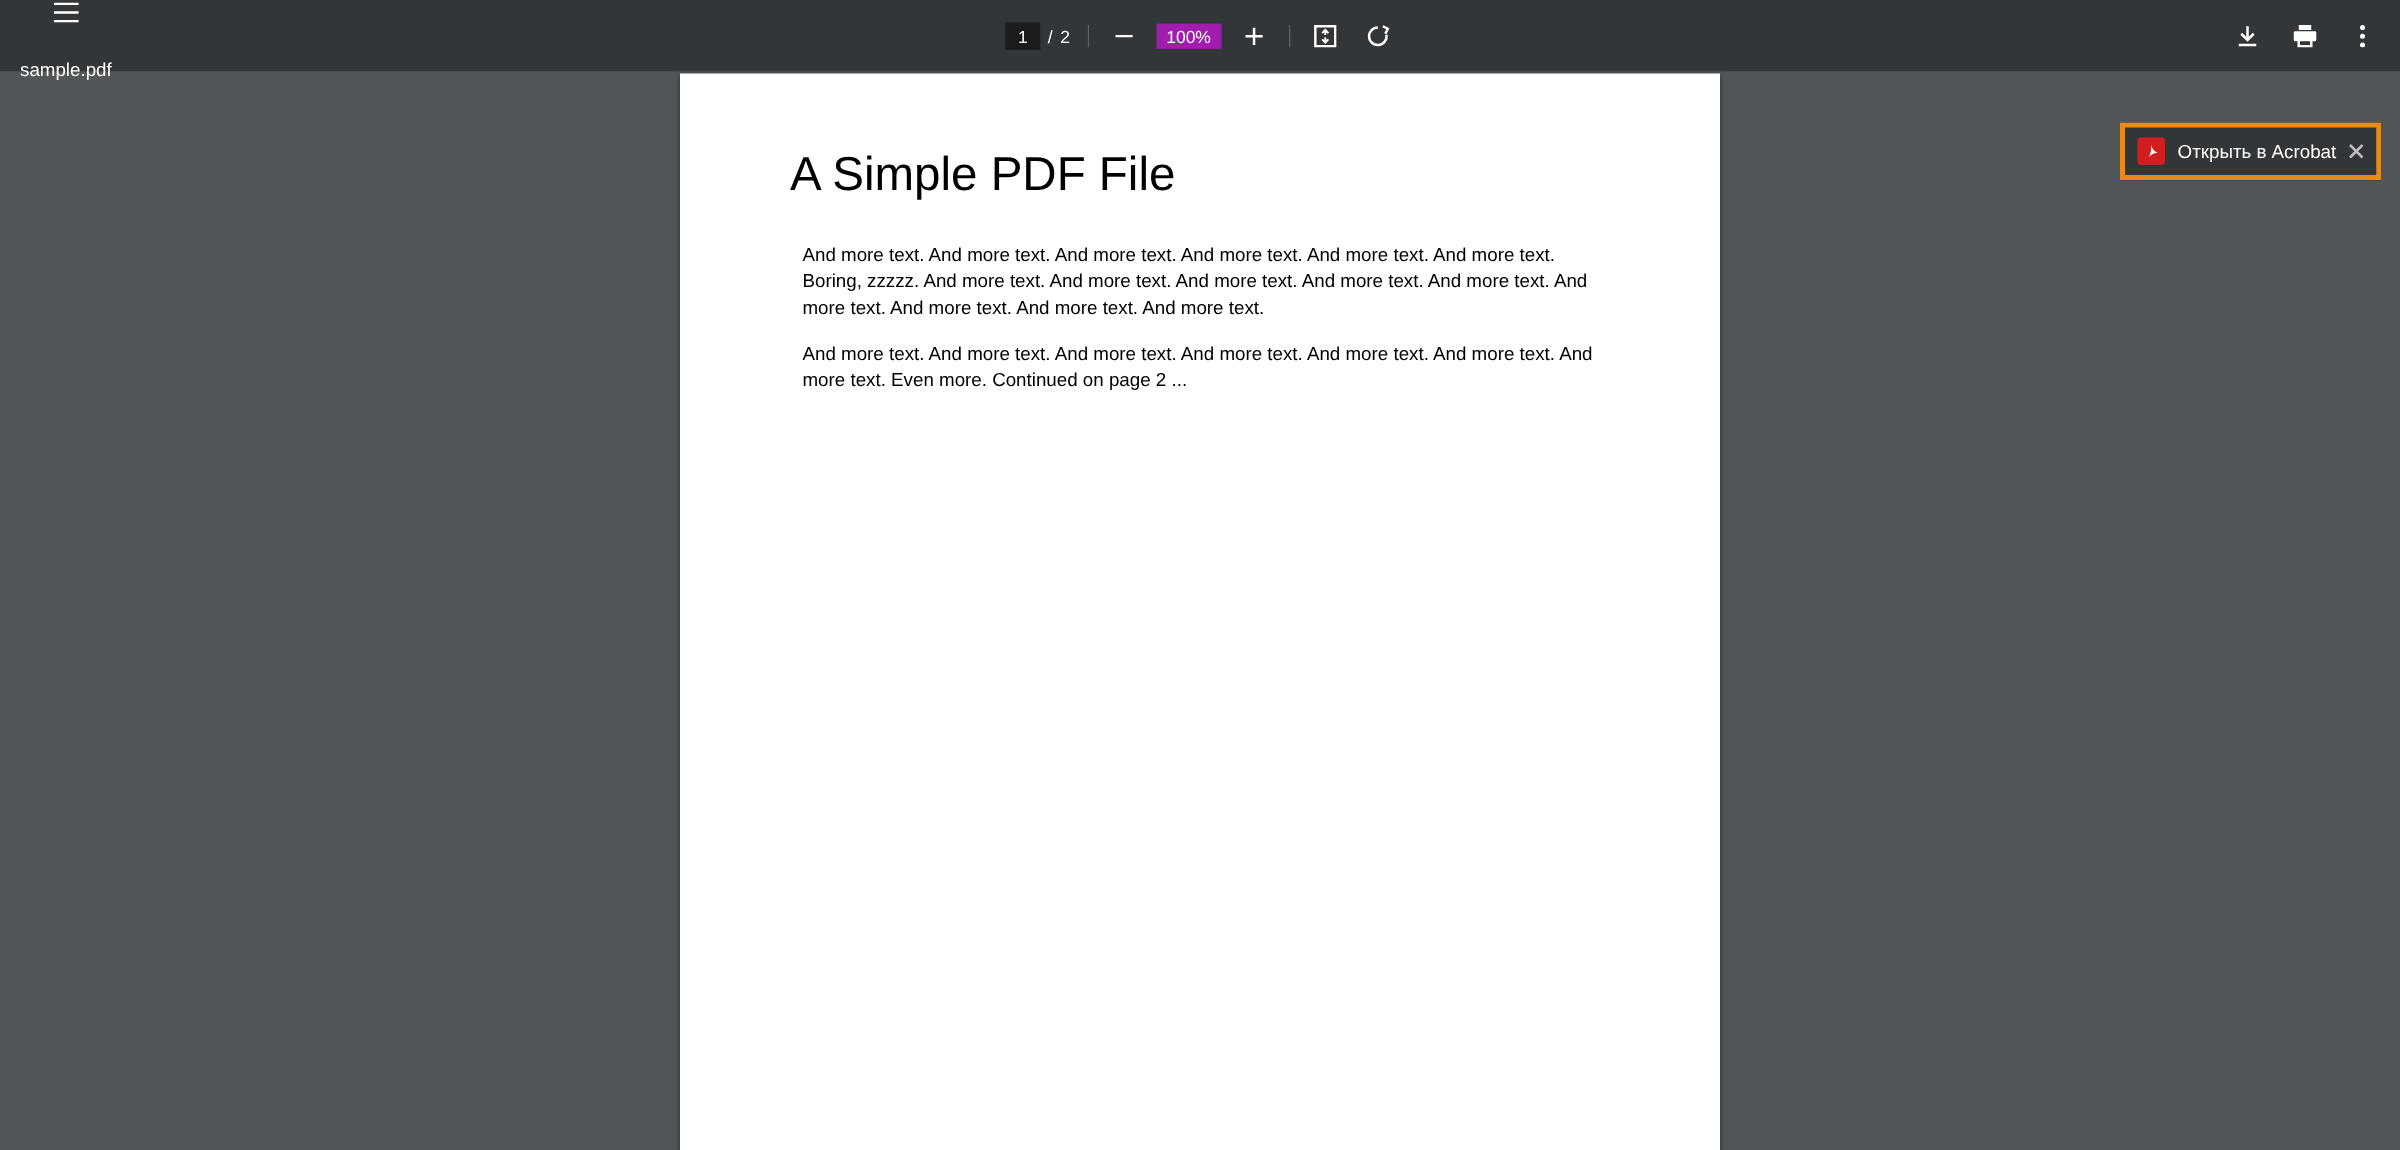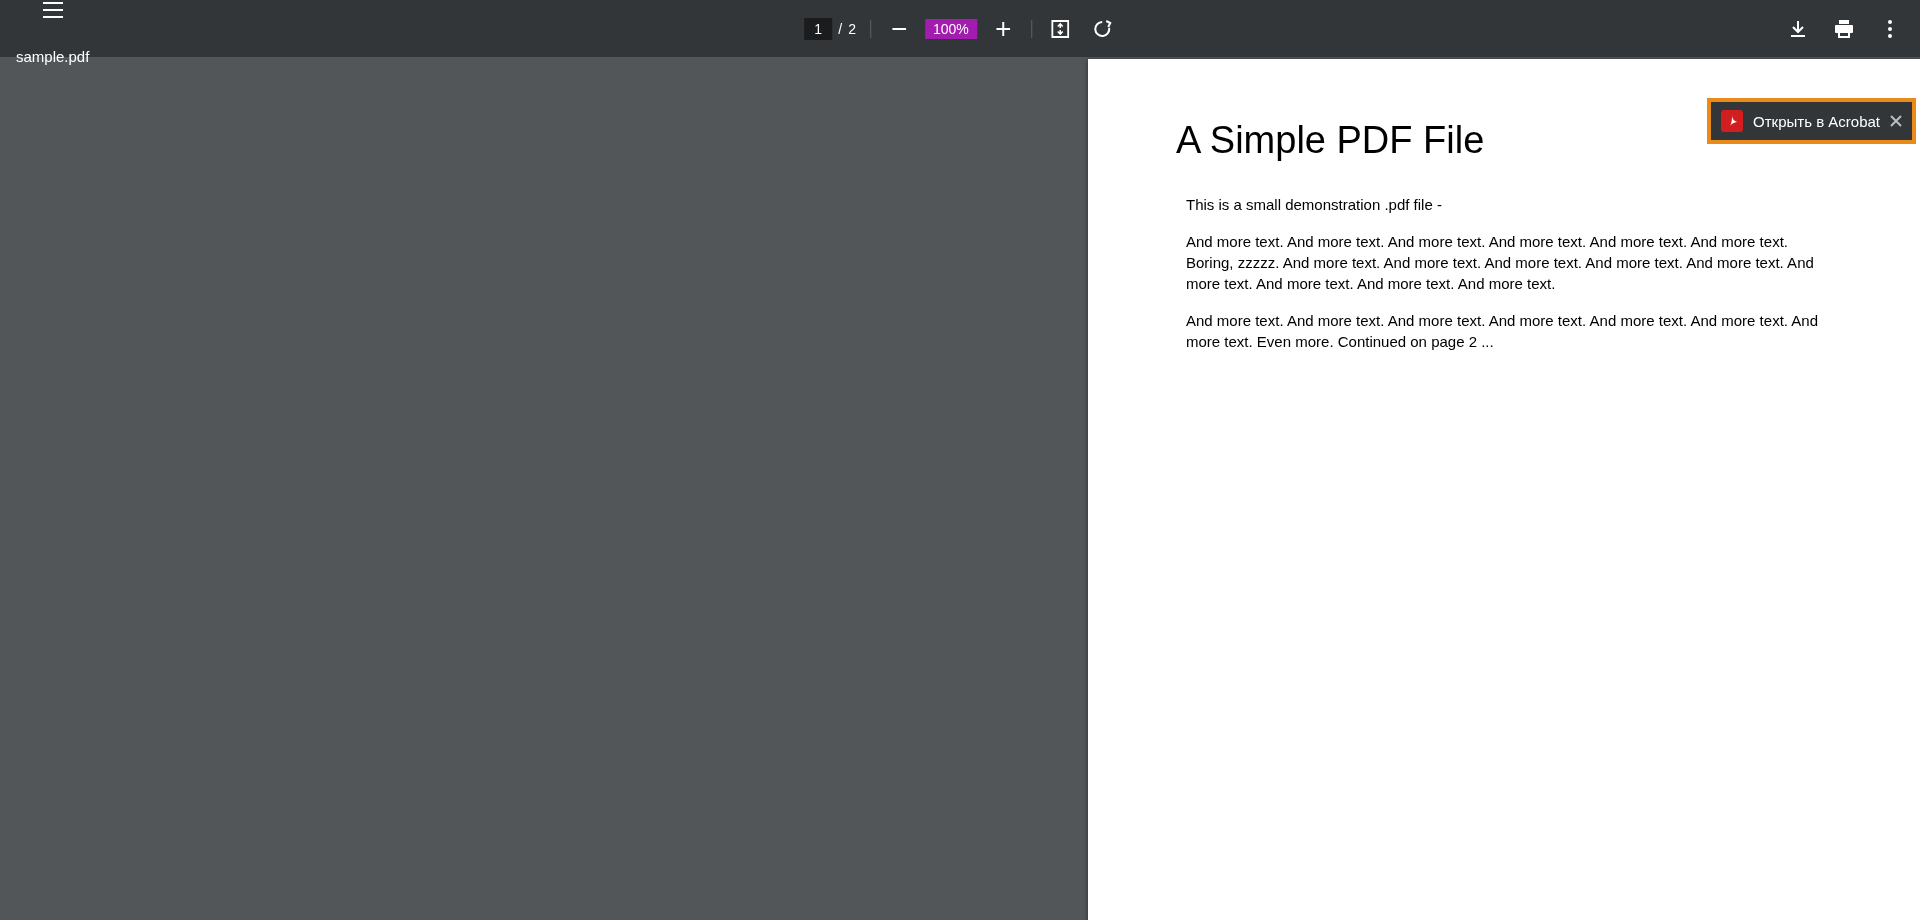--- a/index.html
+++ b/index.html
@@ -102,21 +102,21 @@
     }
 
     
     .viewer {
       width: 100%;
       height: calc(100% - 57px);
       overflow-y: auto;
       overflow-x: hidden;
       display: flex;
       flex-direction: column;
-      align-items: flex-end;
+      align-items: center;
       padding-top: 2px;
       position: relative;
     }
     .page {
       background: #fff;
       width: 832px;
       min-height: 1080px;
       box-shadow: 0 1px 4px rgba(0,0,0,0.5);
       padding: 60px 88px;
       color: #000;
@@ -132,21 +132,21 @@
       line-height: 1.4;
       margin-bottom: 16px;
       padding-left: 10px;
       font-family: Arial, sans-serif;
     }
 
     
     .acrobat-callout {
       position: absolute;
       top: 98px;
-      right: 4px;
+      right: 15px;
       background: #323639;
       border: 4px solid #e88b1a;
       display: flex;
       align-items: center;
       gap: 10px;
       padding: 8px 10px;
       color: #fff;
       font-size: 15px;
       z-index: 20;
     }
@@ -249,21 +249,20 @@
           <circle cx="2" cy="9" r="2" fill="#fff"></circle>
           <circle cx="2" cy="16" r="2" fill="#fff"></circle>
         </svg>
     </div>
   </div>
 </div>
 
 <div class="viewer">
   <div class="page">
     <h1 class="doc-title">A Simple PDF File</h1>
-    <p class="para">This is a small demonstration .pdf file -</p>
     <p class="para">And more text. And more text. And more text. And more text. And more text. And more text. Boring, zzzzz. And more text. And more text. And more text. And more text. And more text. And more text. And more text. And more text. And more text.</p>
     <p class="para">And more text. And more text. And more text. And more text. And more text. And more text. And more text. Even more. Continued on page 2 ...</p>
   </div>
 </div>
 
 <div class="acrobat-callout">
   <div class="acro-icon">
     <svg width="14" height="14" viewBox="0 0 14 14">
         <path d="M7 1c0 4 0 7-2 11 1-2 5-4 8-4-2 0-6-2-6-7z" fill="#fff"></path>
       </svg>

